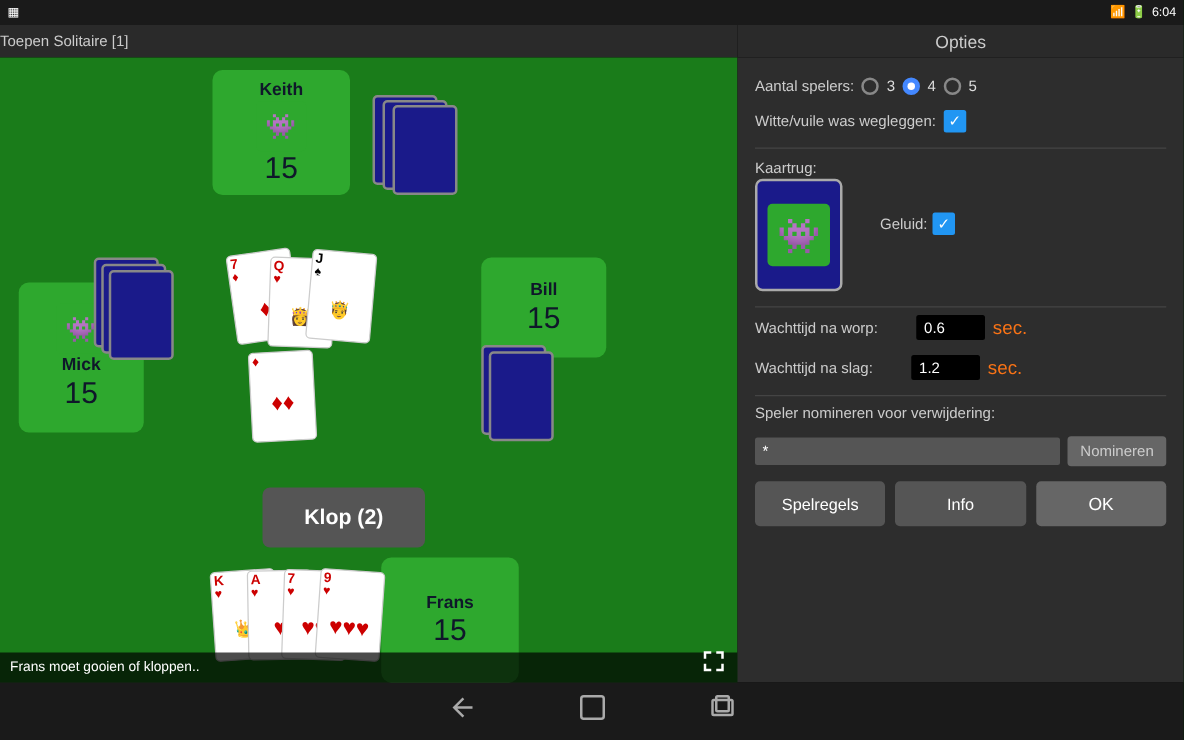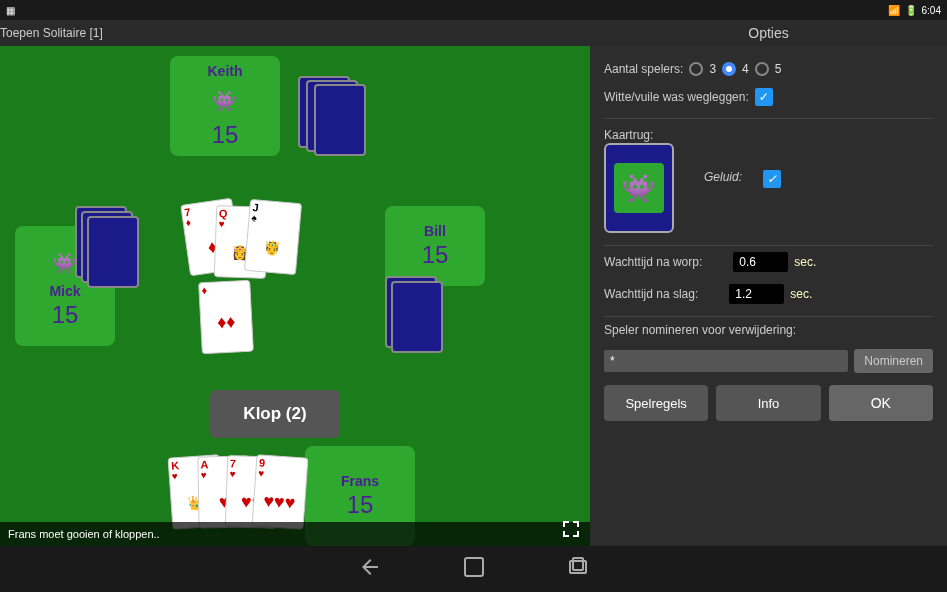--- a/index.html
+++ b/index.html
@@ -96,21 +96,21 @@
 
     
     .player-box {
       position: absolute;
       background: #2ea82e;
       border-radius: 8px;
       display: flex;
       flex-direction: column;
       align-items: center;
       justify-content: center;
-      color: #4c1d95;
+      color: #0f172a;
       font-weight: bold;
     }
     .player-name { font-size: 14px; margin-bottom: 2px; }
     .player-score { font-size: 24px; font-weight: normal; }
 
     
     #player-keith {
       top: 10px; left: 170px;
       width: 110px; height: 100px;
     }
@@ -283,38 +283,38 @@
       background: #2ea82e;
       border-radius: 4px;
       display: flex;
       align-items: center;
       justify-content: center;
       font-size: 28px;
     }
 
     .sound-row {
       display: flex;
-      gap: 21px;
-      font-style: italic;
+      align-items: center;
+      gap: 4px;
     }
 
     .input-field {
       background: #000000;
       border: none;
       color: white;
       padding: 3px 6px;
       font-size: 12px;
       width: 55px;
       border-radius: 2px;
       margin-left: 25px;
     }
 
     .sec-label {
-      color: #fef9c3;
-      font-size: 12px;
+      color: #f97316;
+      font-size: 15px;
     }
 
     .nomineer-input {
       background: #555;
       border: none;
       color: white;
       padding: 4px 6px;
       font-size: 12px;
       flex: 1;
       border-radius: 2px;

